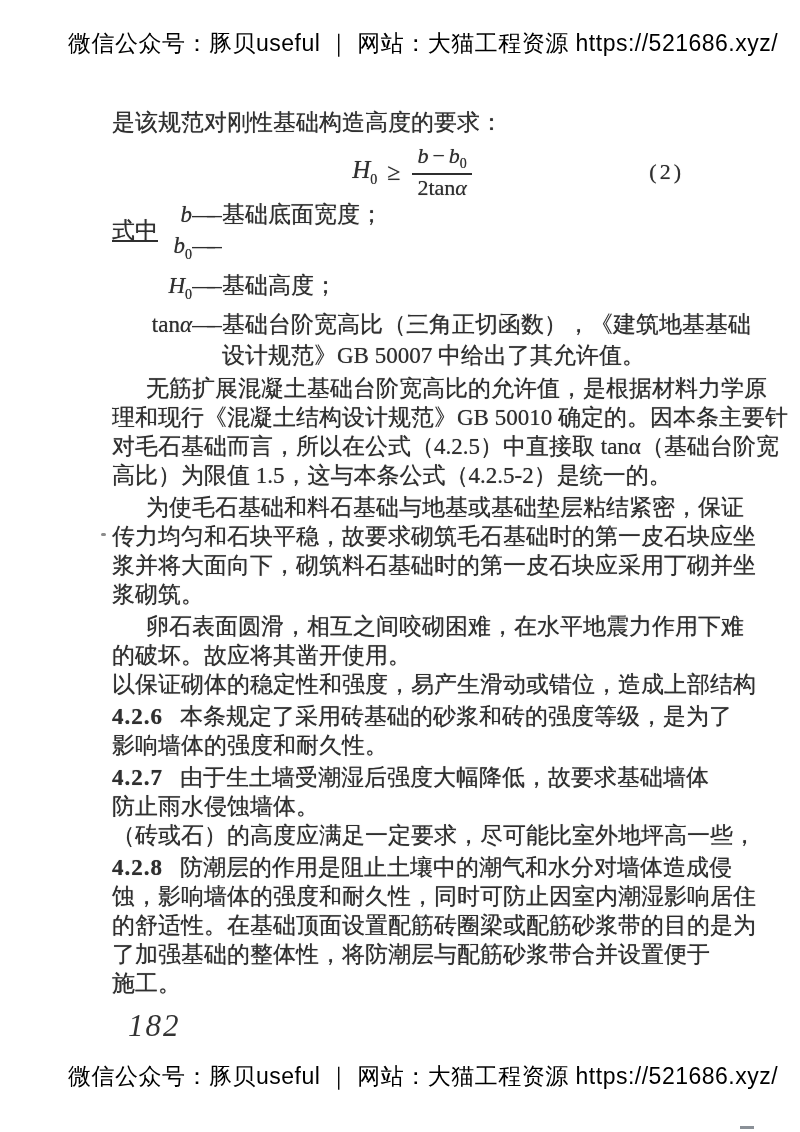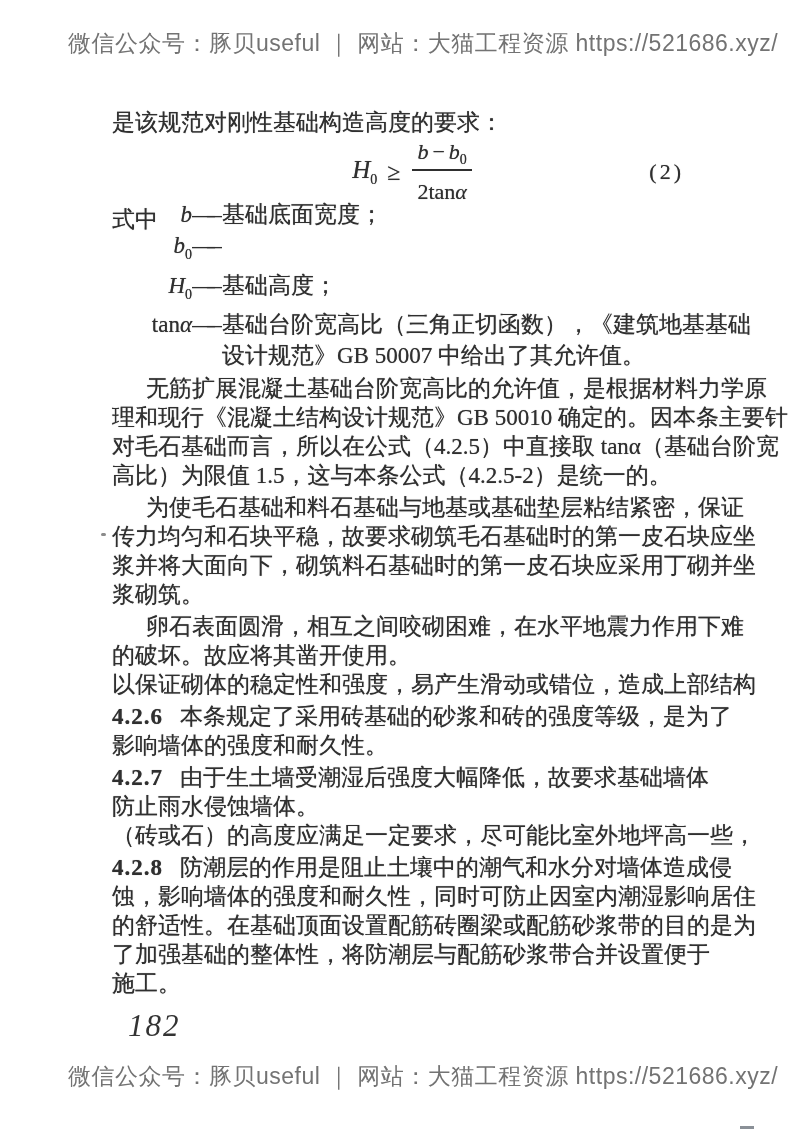--- a/index.html
+++ b/index.html
@@ -11,21 +11,21 @@
     font-family:"Liberation Serif","DejaVu Serif",serif;
     color:#2f2f2f;
   }
   
   .watermark{
     position:absolute;
     left:68px;
     width:700px;
     font-family:"Liberation Sans","DejaVu Sans",sans-serif;
     font-size:23px;
-    color:#737373;
+    color:#000000;
     letter-spacing:0.5px;
     white-space:nowrap;
   }
   .watermark.top{top:28px;}
   .watermark.bottom{top:1061px;}
 
   
   .content{
     position:absolute;
     left:112px;top:108px;
@@ -41,27 +41,27 @@
     height:54px;margin-top:8px;
     display:flex;justify-content:center;align-items:center;
   }
   .f-lhs{font-size:25px;margin-right:10px;}
   .it{font-style:italic;}
   .f-lhs sub,.num sub{font-size:14px;}
   .f-rel{font-size:24px;margin-right:12px;}
   .frac{display:inline-flex;flex-direction:column;text-align:center;font-size:22px;line-height:1.1;}
   .frac .num{border-bottom:2px solid #2f2f2f;padding:0 5px 1px;}
   .frac .num .op{padding:0 4px;}
-  .frac .den{padding-top:9px;}
+  .frac .den{padding-top:1px;}
   .eq-no{position:absolute;right:28px;top:50%;transform:translateY(-50%);font-size:22px;letter-spacing:3px;}
 
   
   .definitions{margin-top:0;}
   .def-row{position:relative;display:flex;align-items:flex-start;}
-  .where-label{position:absolute;left:0;top:5px;line-height:31px;}
+  .where-label{position:absolute;left:0;top:16px;line-height:31px;text-decoration:underline;}
   .def-sym{flex:none;width:80px;text-align:right;line-height:31px;}
   .sym-it{font-style:italic;}
   .sym-prefix{font-style:normal;}
   .def-sym sub{font-size:14px;}
   .def-dash{
     flex:none;display:inline-block;width:30px;overflow:hidden;
     letter-spacing:-0.35em;white-space:nowrap;line-height:31px;
   }
   .def-text{flex:1;}
   .def-line{height:31px;line-height:31px;white-space:nowrap;}

